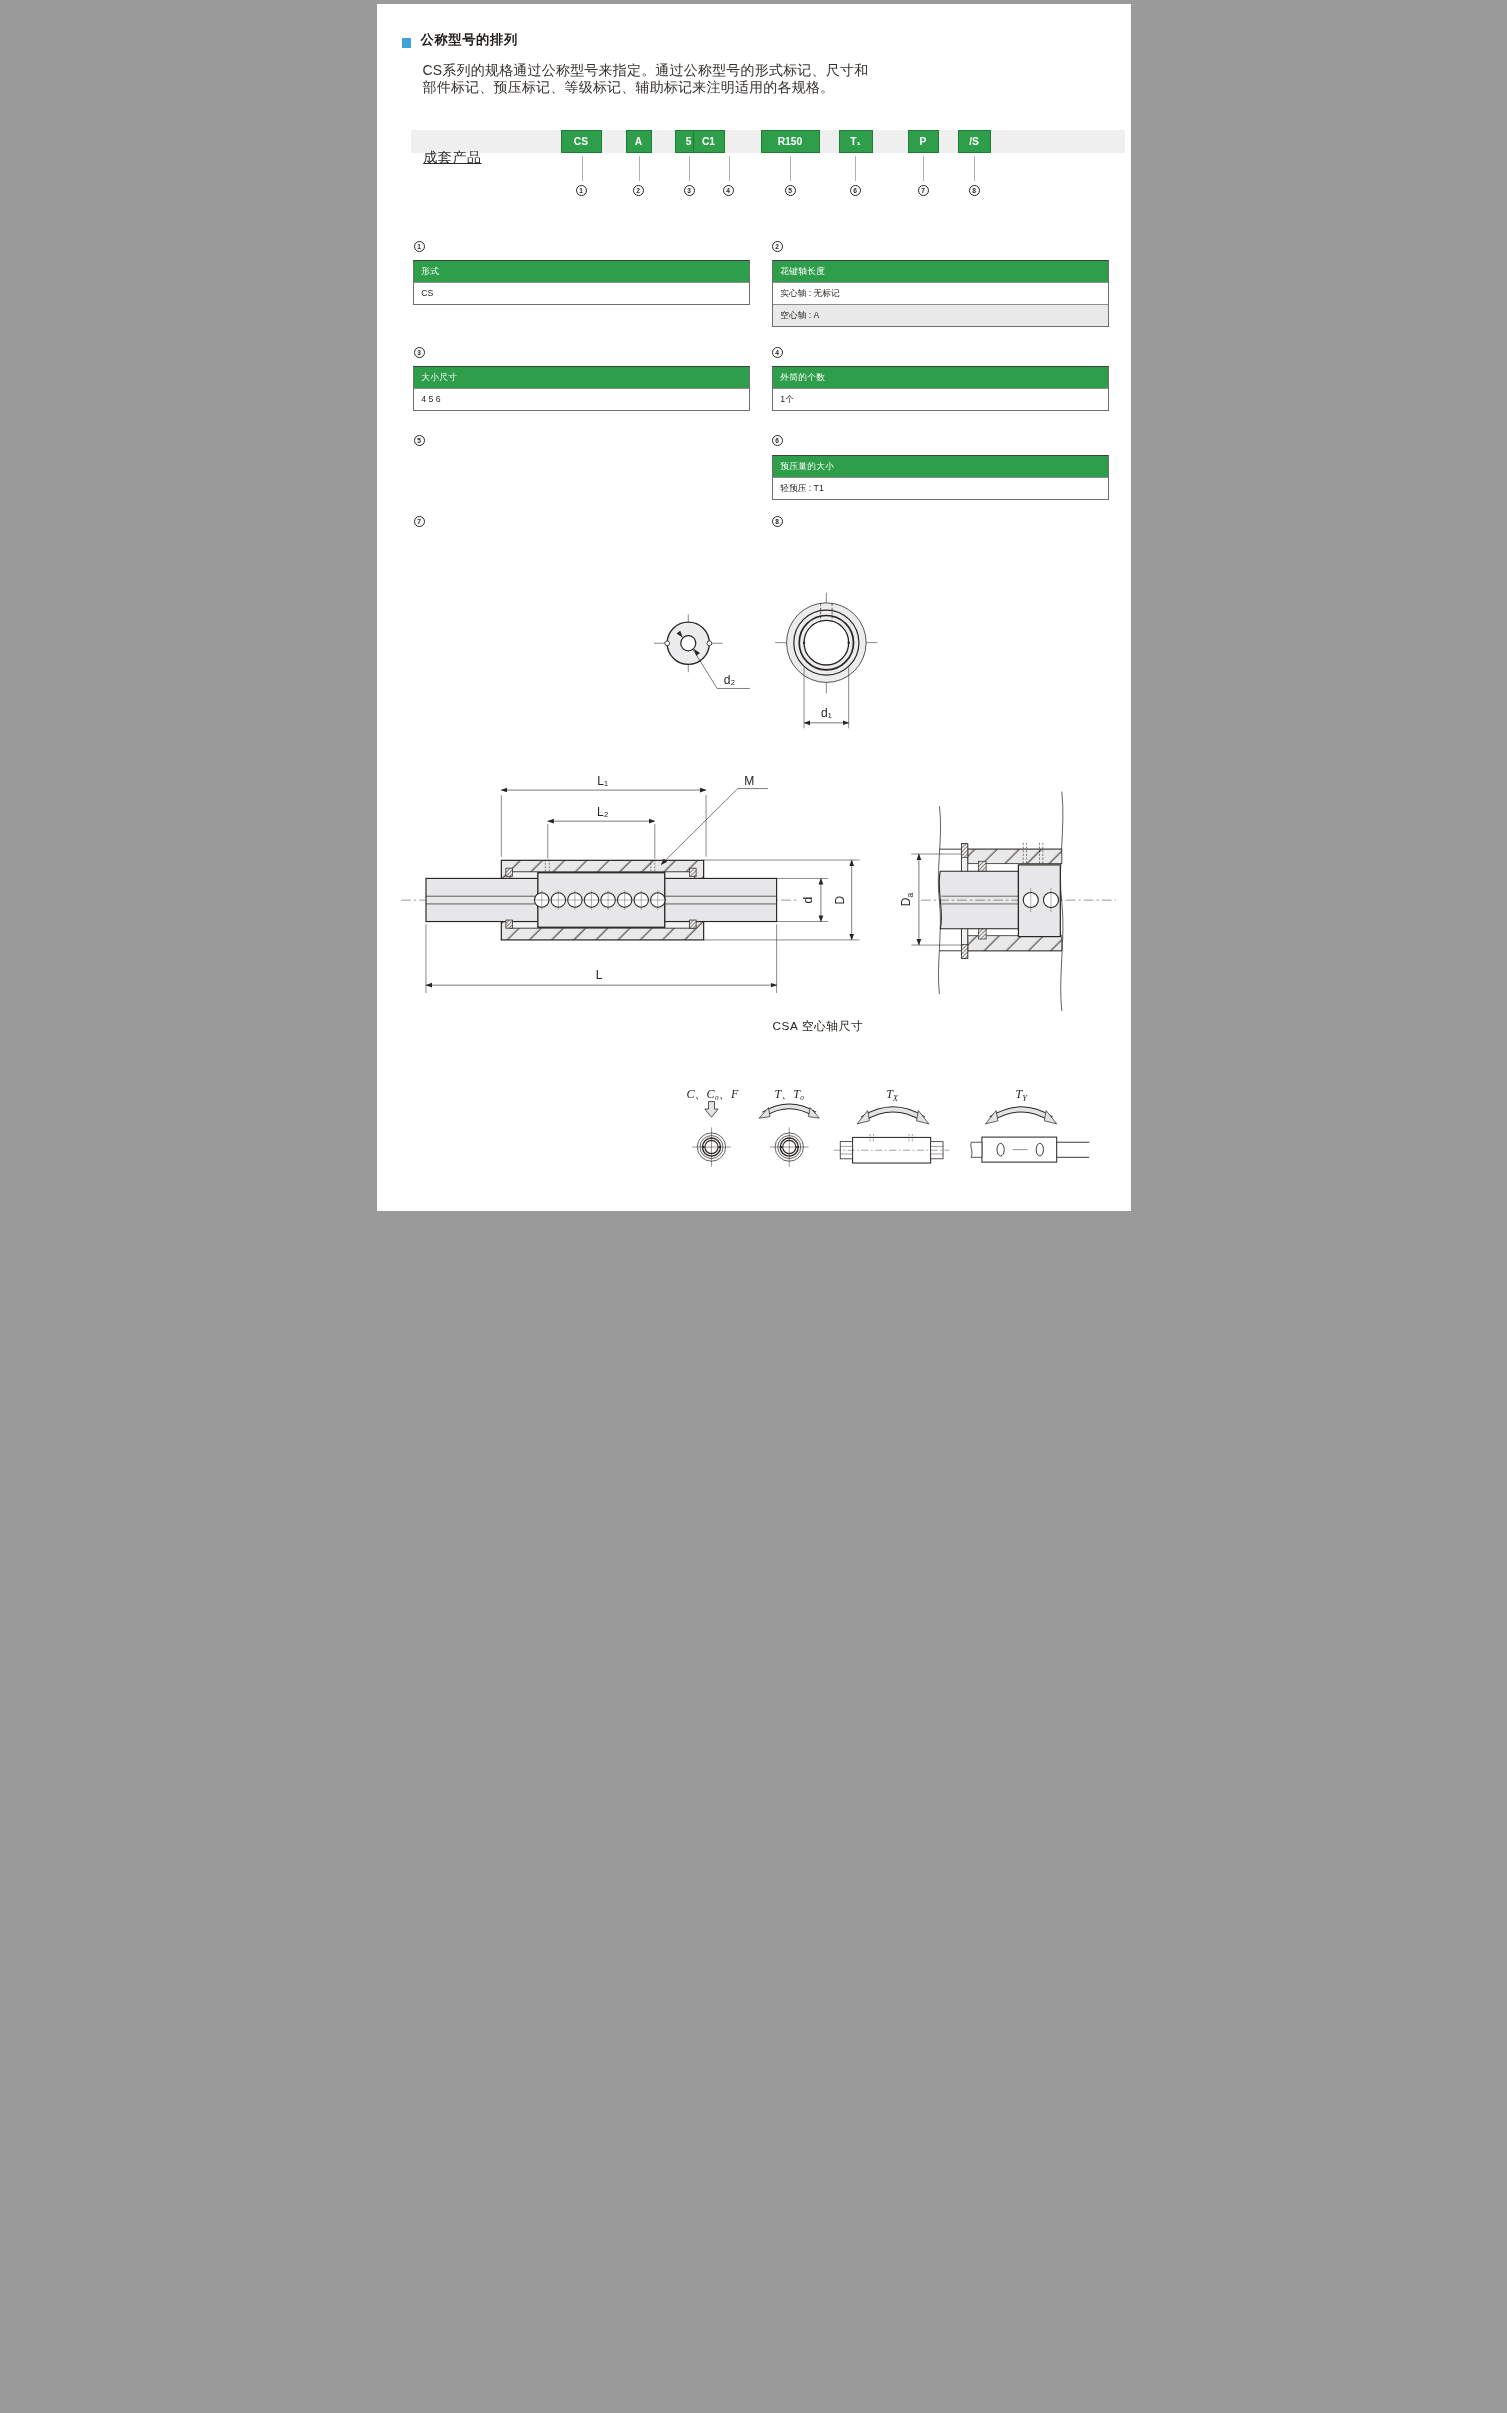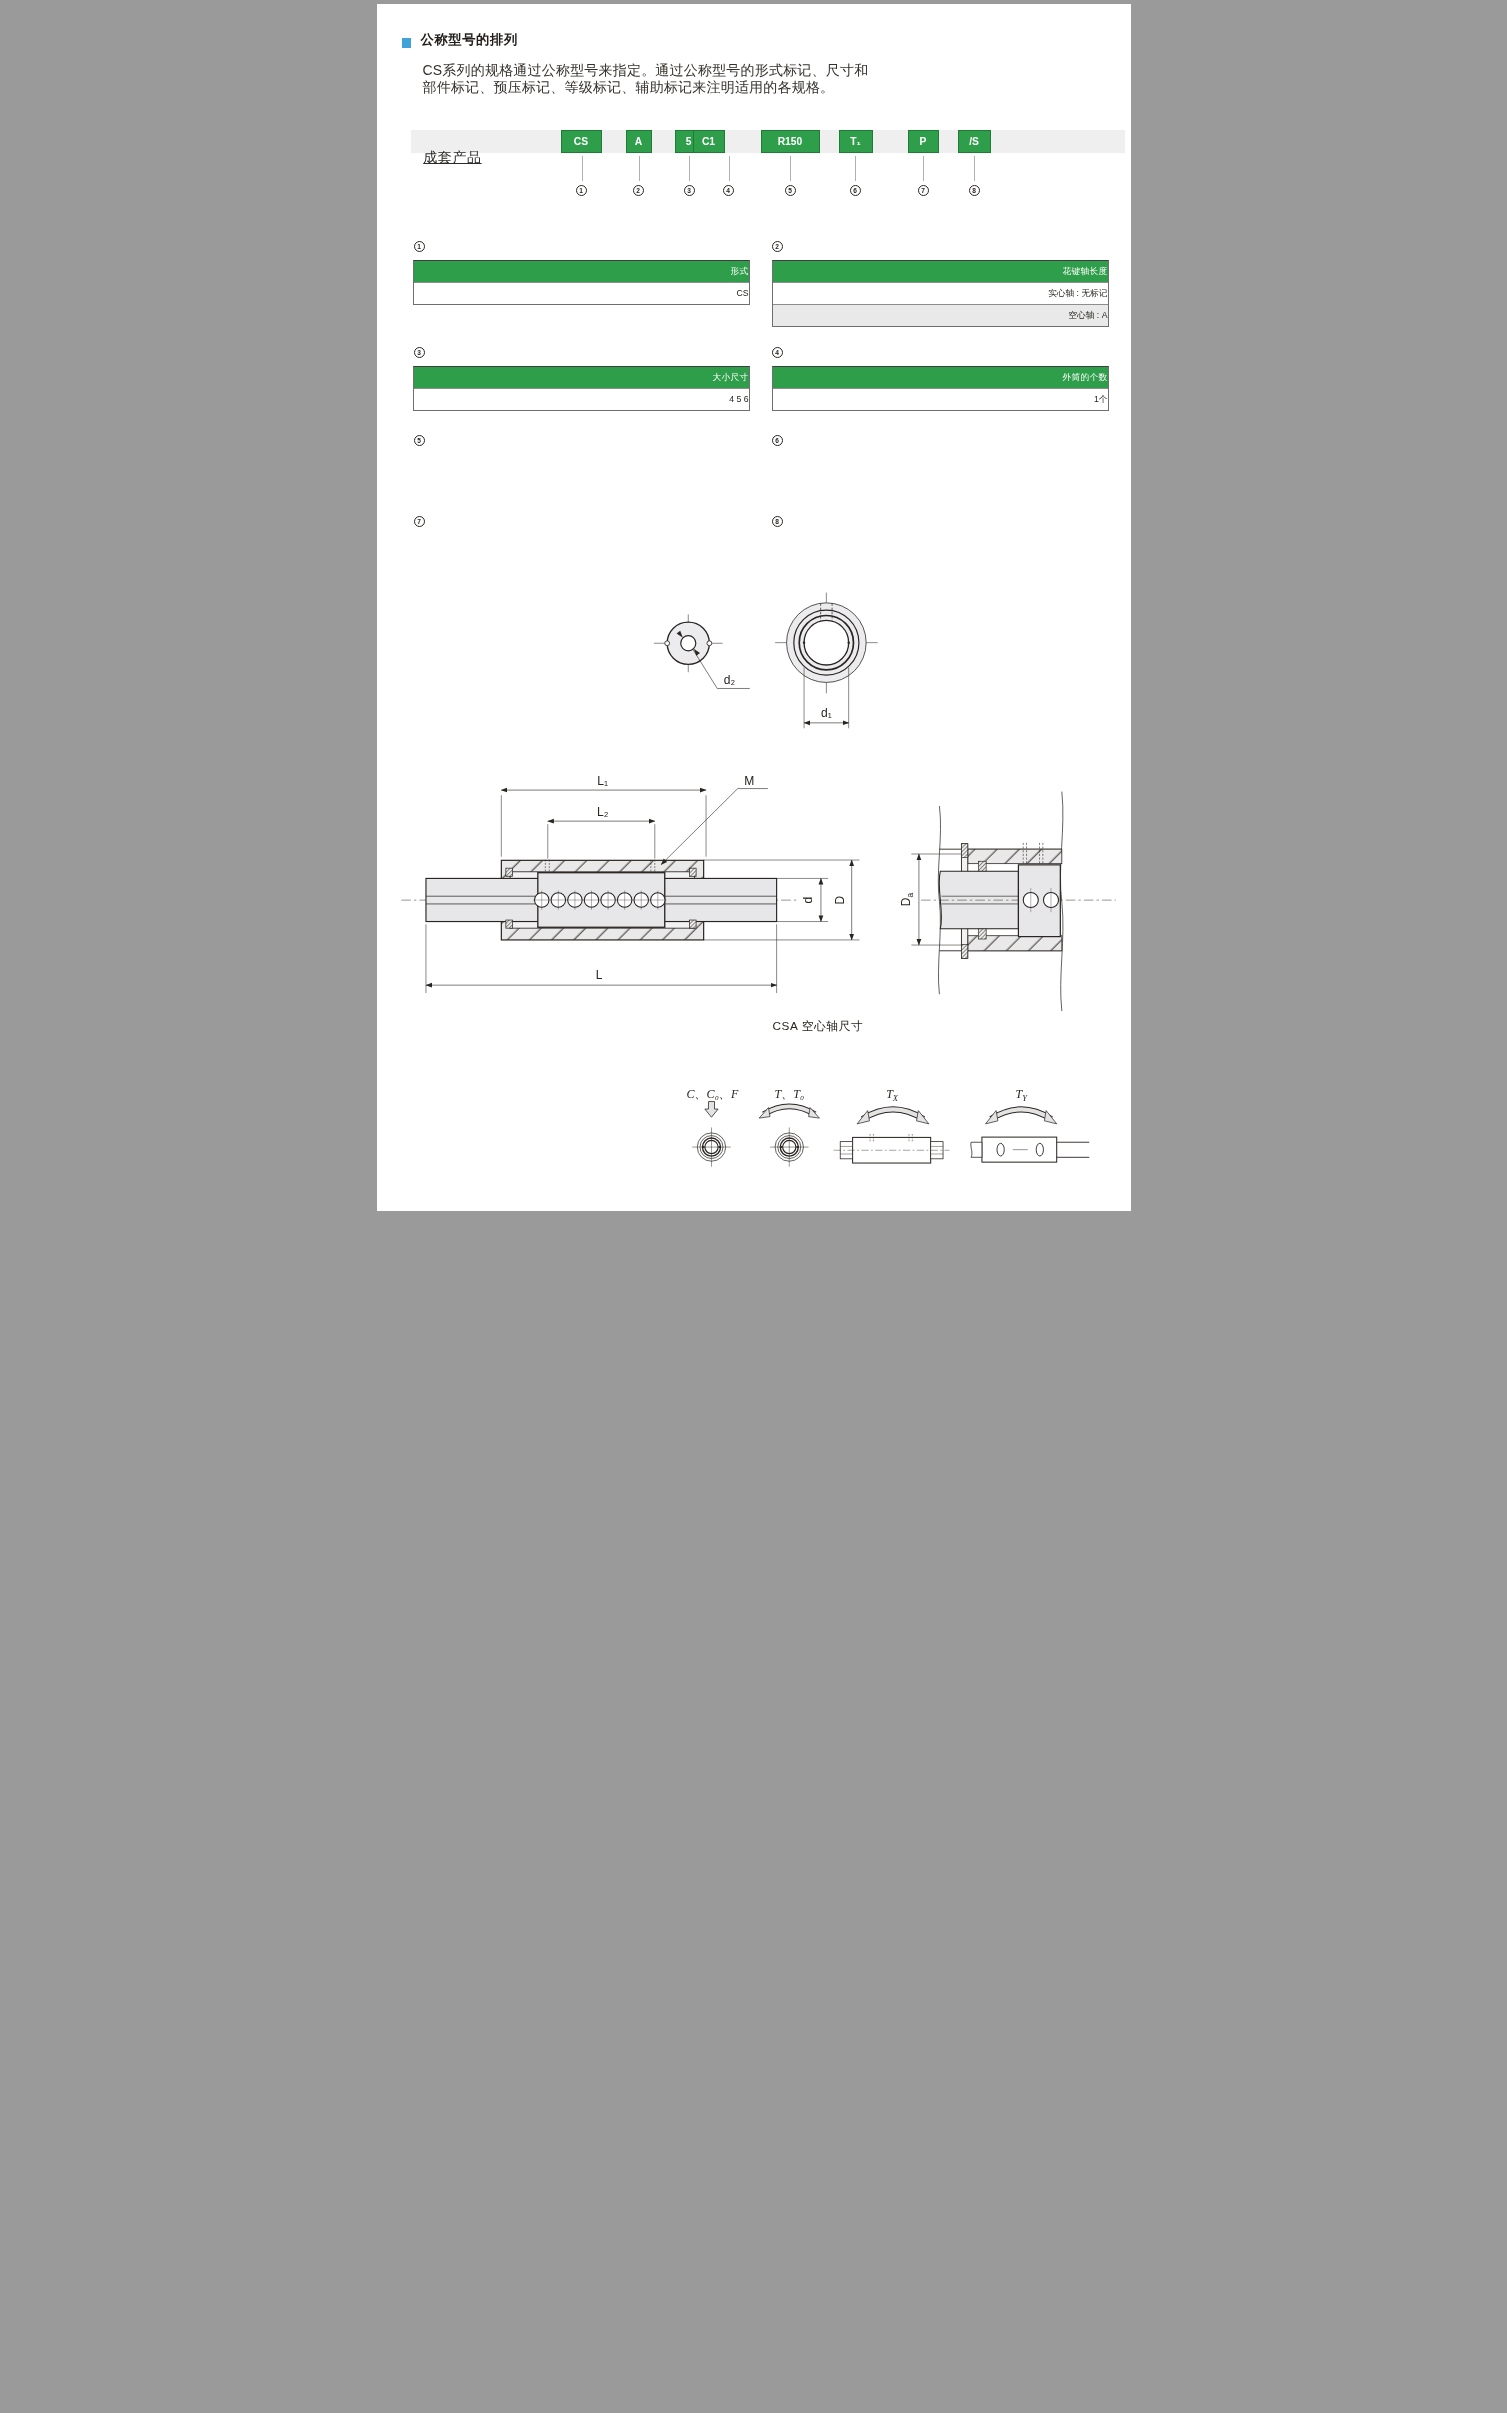--- a/index.html
+++ b/index.html
@@ -10,21 +10,21 @@
   .intro{position:absolute;margin:0;font-size:14px;color:#36302c;letter-spacing:0.2px;}
   .intro.l1{left:46px;top:58px;}
   .intro.l2{left:46px;top:75px;}
   .bar{position:absolute;left:34px;top:126px;width:714px;height:23px;background:#efefef;}
   .bar-label{position:absolute;left:12.7px;top:16px;line-height:23px;font-size:14px;color:#2c2a28;letter-spacing:0.6px;text-decoration:underline;}
   .code-box{position:absolute;top:126px;height:23px;background:#2f9e4a;border:0.6px solid #1e7c36;box-sizing:border-box;
             color:#fff;font-weight:bold;font-size:10.3px;display:flex;align-items:center;justify-content:center;}
   .conn{position:absolute;top:152px;height:25px;width:0.6px;background:#b0b0b0;}
   .cnum{position:absolute;width:11px;height:11px;border:1px solid #2a2522;border-radius:50%;box-sizing:border-box;
         font-size:6.6px;font-weight:bold;color:#2a2522;display:flex;align-items:center;justify-content:center;background:#fff;}
-  .sec{position:absolute;width:337px;border:0.6px solid #6f6f6f;border-top:1.2px solid #3e3e3e;box-sizing:border-box;background:#701a75;text-align:right;}
+  .sec{position:absolute;width:337px;border:0.6px solid #6f6f6f;border-top:1.2px solid #3e3e3e;box-sizing:border-box;background:#701a75;}
   .sec-h{background:#2f9e4a;color:#ffffff;font-size:8.7px;height:21px;line-height:21px;padding-left:7.8px;letter-spacing:0.3px;}
   .sec-r{font-size:8.7px;height:21px;line-height:21px;padding-left:7.8px;color:#29241f;border-top:0.6px solid #8d8d8d;background:#fff;}
   .sec-r.shade{background:#e9e9e9;}
   svg.draw{position:absolute;left:0;top:588px;}
   .dlab{font-size:20px;fill:#29241f;font-family:"Liberation Sans","DejaVu Sans",sans-serif;}
   .cap{font-size:19.5px;fill:#29241f;font-weight:500;letter-spacing:1px;}
   .serifl{font-family:"Liberation Serif","DejaVu Serif",serif;font-style:italic;font-size:20px;fill:#29241f;}
   .ldim{stroke:#2a2522;stroke-width:1;fill:none;marker-start:url(#arr);marker-end:url(#arr);}
   .ext{stroke:#2a2522;stroke-width:0.9;fill:none;}
   .cl{stroke:#2a2522;stroke-width:0.8;fill:none;stroke-dasharray:16 5 4 5;}
@@ -90,20 +90,24 @@
 
   <span class="cnum" style="left:395px;top:343px;">4</span>
   <div class="sec" style="left:395px;top:362px;">
     <div class="sec-h">外筒的个数</div>
     <div class="sec-r">1个</div>
   </div>
 
   <span class="cnum" style="left:37px;top:431px;">5</span>
 
   <span class="cnum" style="left:395px;top:431px;">6</span>
+  <div class="sec" style="left:395px;top:451px;">
+    <div class="sec-h">预压量的大小</div>
+    <div class="sec-r">轻预压 : T1</div>
+  </div>
 
   <span class="cnum" style="left:37px;top:512px;">7</span>
 
   <span class="cnum" style="left:395px;top:512px;">8</span>
 
   <svg class="draw" width="754" height="603" viewBox="0 975 1250 1000">
     <defs>
       <marker id="arr" viewBox="0 0 10 10" refX="9.2" refY="5" markerWidth="11" markerHeight="11" markerUnits="userSpaceOnUse" orient="auto-start-reverse">
         <path d="M0,1.4 L10,5 L0,8.6 Z" fill="#2a2522"></path>
       </marker>

